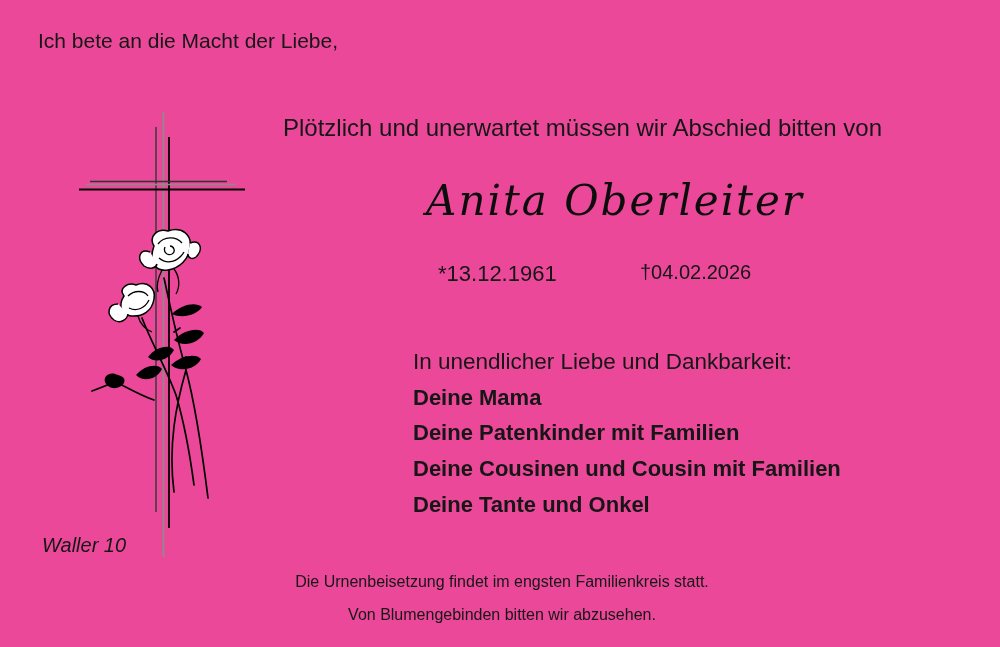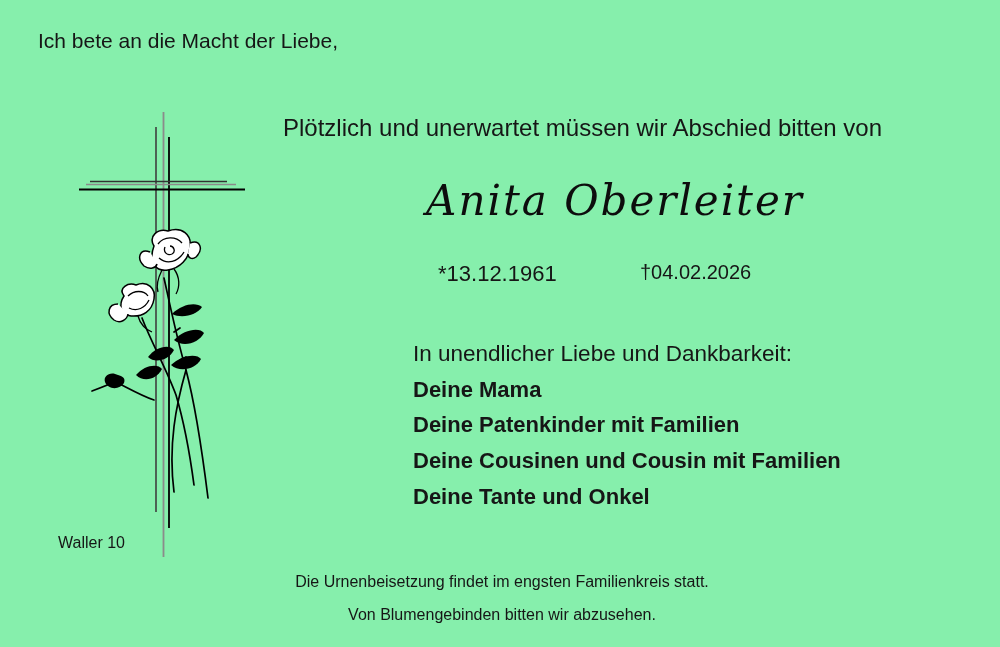--- a/index.html
+++ b/index.html
@@ -1,34 +1,34 @@
 <!DOCTYPE html>
 <html><head>
 <meta charset="utf-8">
 <style>
   html,body{margin:0;padding:0;background:#fff;}
   #obituary-page{
-    position:relative;width:1000px;height:647px;background:#86efac;
+    position:relative;width:1000px;height:647px;background:#ec4899;
     font-family:"Liberation Sans", sans-serif;color:#161616;overflow:hidden;
   }
   .abs{position:absolute;}
   #verse{left:38px;top:26px;font-size:21px;line-height:30px;}
   #illustration{left:50px;top:100px;width:210px;height:470px;}
   #intro-line{left:283px;top:114px;font-size:24px;}
   #deceased-name{
     left:325px;top:176px;width:580px;text-align:center;
     font-family:"DejaVu Serif", serif;font-style:italic;
     font-size:42px;letter-spacing:2px;color:#0d0d0d;white-space:nowrap;
   }
   #birth-date{left:438px;top:261px;font-size:22px;}
   #death-date{left:640px;top:261px;font-size:20px;}
-  #tribute{left:413px;top:336px;}
+  #tribute{left:413px;top:344px;}
   #tribute .heading{font-size:22.5px;line-height:35.7px;font-weight:400;}
   #tribute .mourner{font-size:22px;line-height:35.7px;font-weight:700;}
-  #address{left:58px;top:534px;font-size:16px;}
+  #address{left:42px;top:534px;font-size:20px;font-style:italic;}
   #footer{left:4px;right:0;top:566px;text-align:center;font-size:16px;line-height:32.5px;}
 </style>
 </head>
 <body>
 
 <div id="obituary-page">
 
   <div id="verse" class="abs">
     <div>Ich bete an die Macht der Liebe,</div>
   </div>

